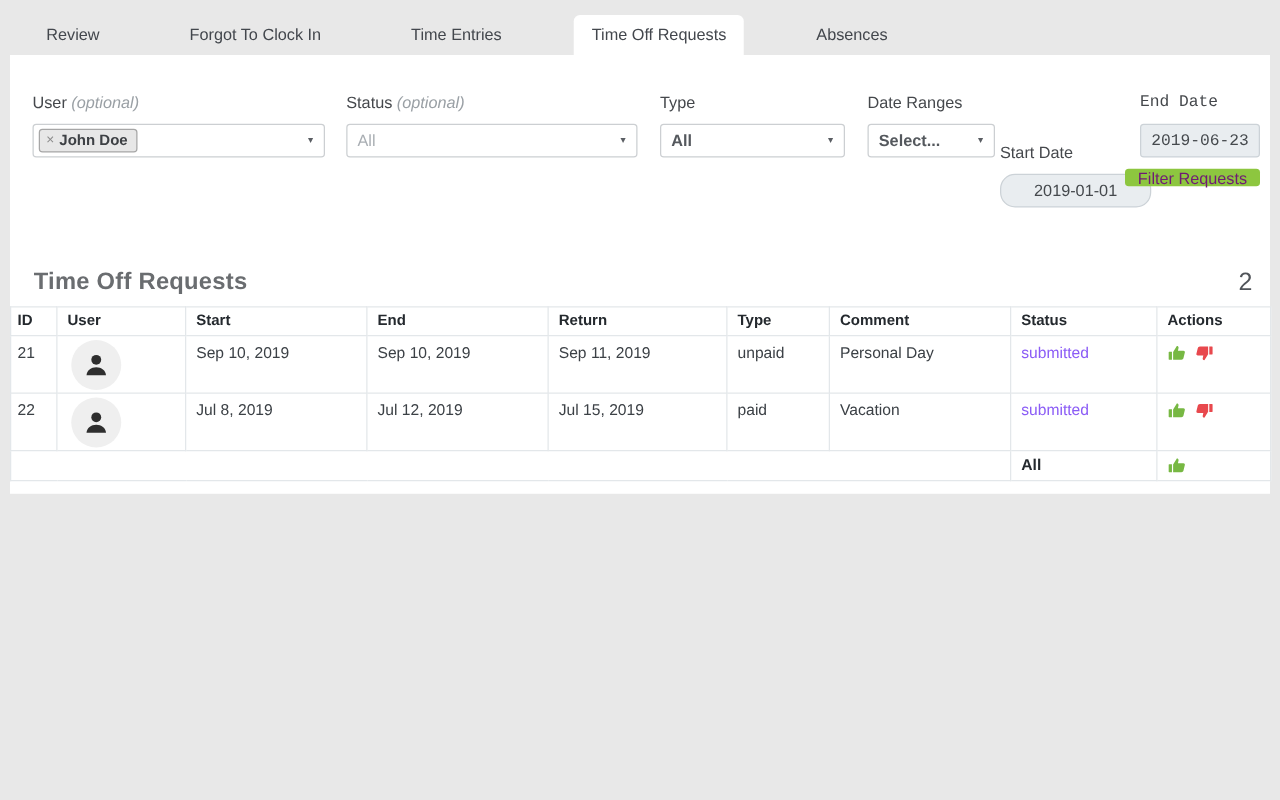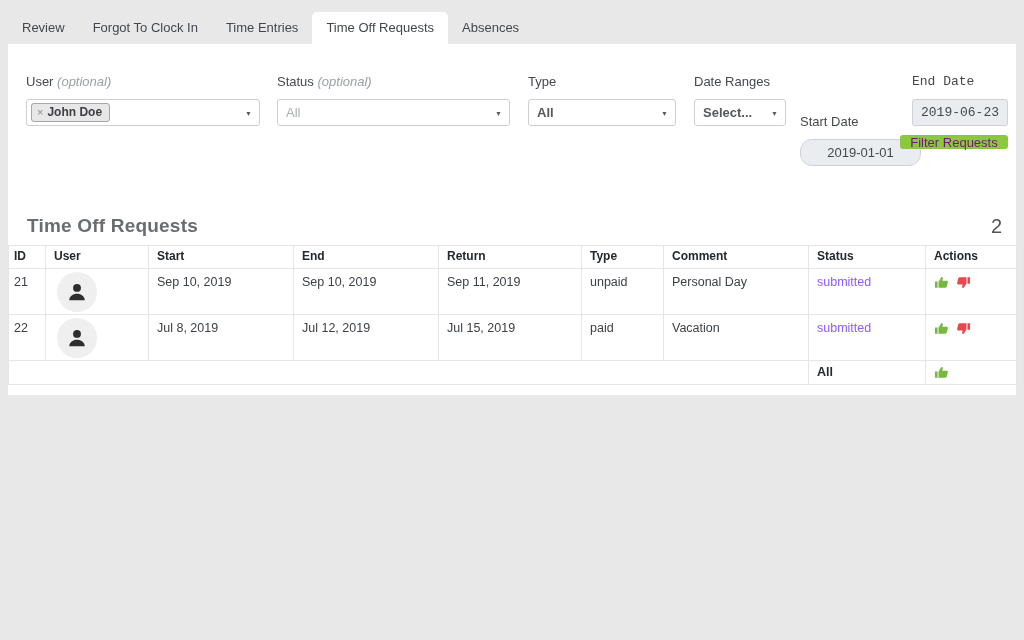--- a/index.html
+++ b/index.html
@@ -7,41 +7,41 @@
     --page-bg:#e8e8e8; --border:#e3e7ea; --panel:#ffffff;
   }
   *{box-sizing:border-box; margin:0; padding:0;}
   html,body{width:1024px; height:640px; overflow:hidden;}
   body{
     background:var(--page-bg);
     font-family:"Liberation Sans","DejaVu Sans",sans-serif;
     position:relative; color:#3c4146;
   }
   
-  .tabbar{position:absolute; top:12px; left:8px; display:flex; height:32px;}
+  .tabbar{position:absolute; top:12px; left:23px; display:flex; height:32px;gap:44px;}
   .tab{
     height:32px; line-height:32px; padding:0 14px; font-size:13px;
     color:#43474d; cursor:pointer; white-space:nowrap;
   }
   .tab.active{
     background:var(--panel); border-radius:5px 5px 0 0;
   }
   
   .panel{
     position:absolute; left:8px; top:44px; width:1008px; height:351px;
     background:var(--panel);
   }
   
   .fgroup{position:absolute;}
   .flabel{font-size:13px; color:#45484c; height:16px; white-space:nowrap;}
   .flabel em{font-style:italic; color:#9aa0a5; font-size:13px; font-weight:400;}
   .g-user{left:18px; top:30px;}   .g-user .ctl{width:234px;}
   .g-status{left:269px; top:30px;} .g-status .ctl{width:233px;}
   .g-type{left:520px; top:30px;}   .g-type .ctl{width:148px;}
-  .g-ranges{left:686px; top:30px;} .g-ranges .ctl{width:92px;}
+  .g-ranges{left:686px; top:30px;} .g-ranges .ctl{width:102px;}
   .g-start{left:792px; top:30px;margin-top:40px;}  .g-start .ctl{width:121px;border-radius:12px;}
   .g-end{left:904px; top:30px;font-family:Liberation Mono, monospace;}    .g-end .ctl{width:96px;}
   .ctl{
     margin-top:9px; height:27px; border:1px solid #cccfd2; border-radius:3px;
     background:#fff; position:relative; display:flex; align-items:center;
     font-size:13px; cursor:pointer;
   }
   .ctl .arrow{
     position:absolute; right:7px; top:50%; transform:translateY(-50%);
     font-size:7px; color:#5a5e63;

